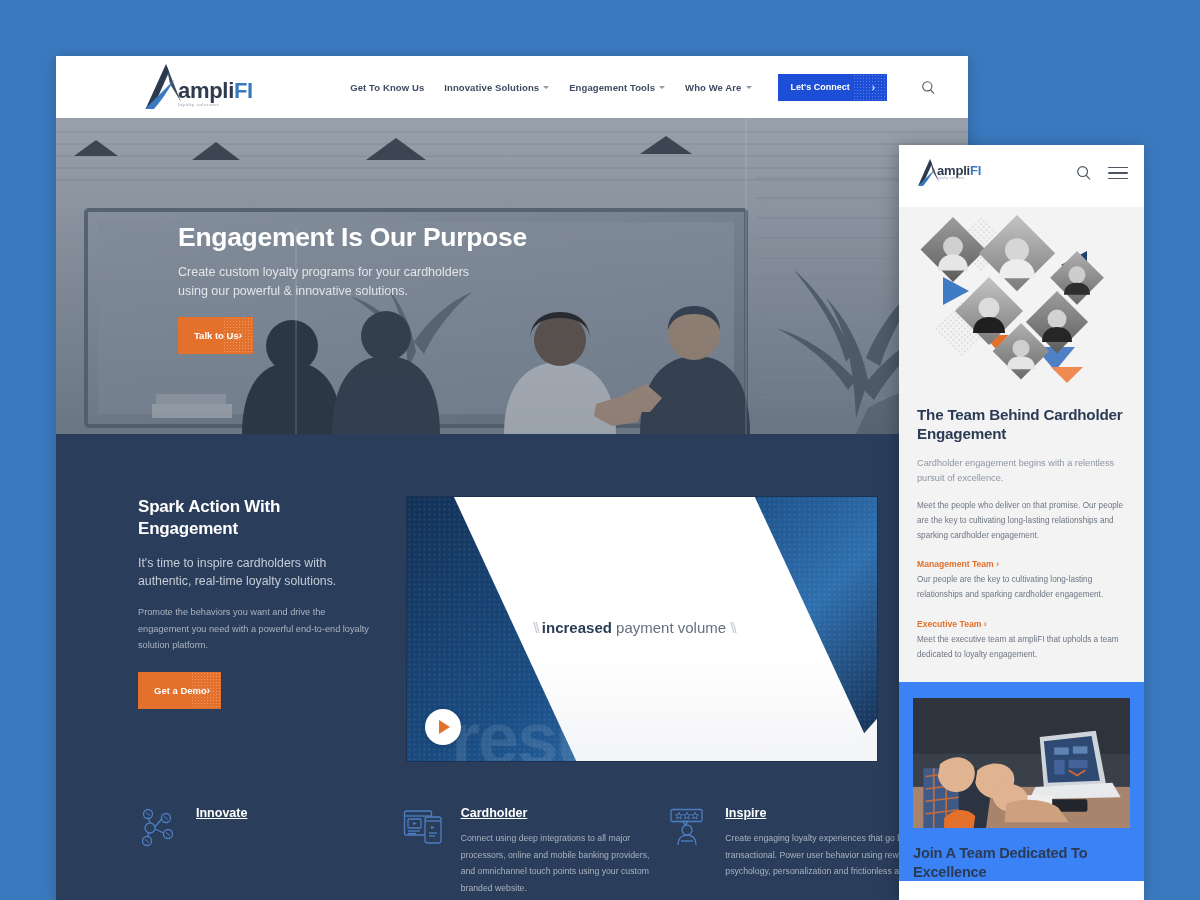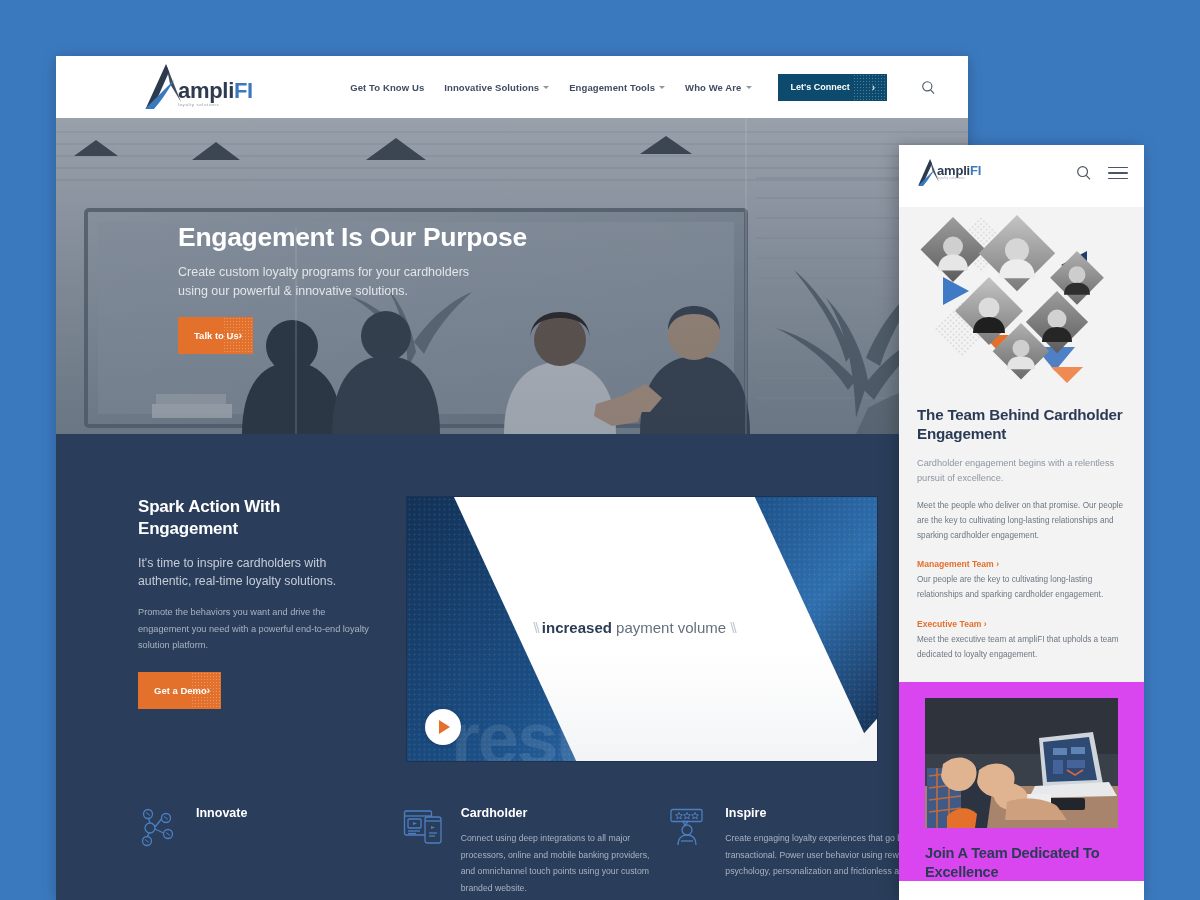--- a/index.html
+++ b/index.html
@@ -31,21 +31,21 @@
 
   .d-nav { margin-left: auto; display: flex; align-items: center; gap: 20px; }
   .navlink {
     font-size: 9.5px; font-weight: 700; color: #3f4c62;
     letter-spacing: .1px; white-space: nowrap;
     display: flex; align-items: center; gap: 4px; cursor: pointer;
   }
   .chev { width: 0; height: 0; border-left: 3px solid transparent;
           border-right: 3px solid transparent; border-top: 3px solid #8e98a7; }
   .btn-connect {
-    background: #0c4a6e; color: #fff; font-size: 9px; font-weight: 700;
+    background: #1d4ed8; color: #fff; font-size: 9px; font-weight: 700;
     height: 27px; padding: 0 12px 0 13px; display: flex; align-items: center;
     gap: 22px; margin-left: 6px; position: relative; overflow: hidden; cursor: pointer;
   }
   .btn-connect .dots {
     position: absolute; right: 0; top: 0; width: 34px; height: 100%;
     background-image: radial-gradient(rgba(255,255,255,.28) .8px, transparent .9px);
     background-size: 3px 3px;
   }
   .btn-connect .arw { position: relative; z-index: 2; font-size: 10px; opacity: .85; }
   .search-ico { margin-left: 14px; cursor: pointer; }
@@ -114,21 +114,21 @@
     display: flex; align-items: center; justify-content: center;
     box-shadow: 0 1px 5px rgba(0,0,0,.2);
   }
   .v-play i { width: 0; height: 0; border-left: 11px solid #e3702b;
     border-top: 7px solid transparent; border-bottom: 7px solid transparent; margin-left: 3px; }
 
   
   .features { display: flex; padding: 44px 40px 0 82px; gap: 4px; }
   .feat { display: flex; gap: 14px; width: 296px; }
   .feat-ico { width: 44px; flex: 0 0 44px; padding-top: 2px; }
-  .feat-h { color: #fff; font-size: 12.5px; font-weight: 700; }
+  .feat-h { color: #fff; font-size: 12.5px; font-weight: 700; text-decoration: underline; }
   .feat-p { color: #a9b2bf; font-size: 8.7px; line-height: 1.92; margin-top: 10px; }
 
   
   .mobile {
     position: absolute; left: 899px; top: 145px;
     width: 245px; height: 755px; background: #fff; overflow: hidden;
     box-shadow: -3px 2px 16px rgba(0,0,0,.25);
   }
   .m-header {
     height: 56px; background: #fff; display: flex; align-items: center;
@@ -144,21 +144,21 @@
   .burger span { display: block; height: 1.6px; background: #4c5563; margin: 4px 0; border-radius: 1px; }
 
   .m-body { background: #f3f3f3; padding: 0 18px 20px; }
   .collage { height: 190px; position: relative; margin: 6px 0 8px; }
   .m-h2 { color: #2b3b55; font-size: 15.2px; font-weight: 700; line-height: 1.25; letter-spacing: -.2px; }
   .m-lead { color: #8d96a3; font-size: 9.2px; line-height: 1.62; margin-top: 13px; }
   .m-body-p { color: #6d7683; font-size: 8.2px; line-height: 1.85; margin-top: 12px; }
   .m-link { color: #e3702b; font-size: 8.6px; font-weight: 700; margin-top: 16px; cursor: pointer; }
   .m-link-p { color: #6d7683; font-size: 8.2px; line-height: 1.8; margin-top: 4px; }
 
-  .m-foot { background: #d946ef; padding: 16px 26px 0; }
+  .m-foot { background: #3b82f6; padding: 16px 14px 0; }
   .m-photo { height: 130px; width: 100%; position: relative; overflow: hidden;
     background: linear-gradient(120deg,#2c3340 0%,#55575c 40%,#8d7f78 70%,#b9a79c 100%); }
   .m-foot-h { color: #2b3b55; font-size: 14.6px; font-weight: 700; line-height: 1.25;
     margin-top: 16px; letter-spacing: -.2px; }
 </style>
 </head>
 <body>
 
 <div class="desktop">
 

